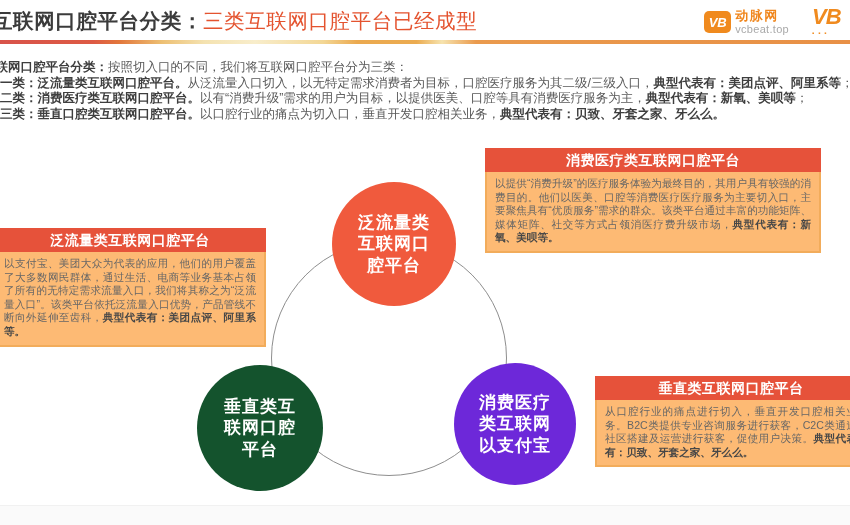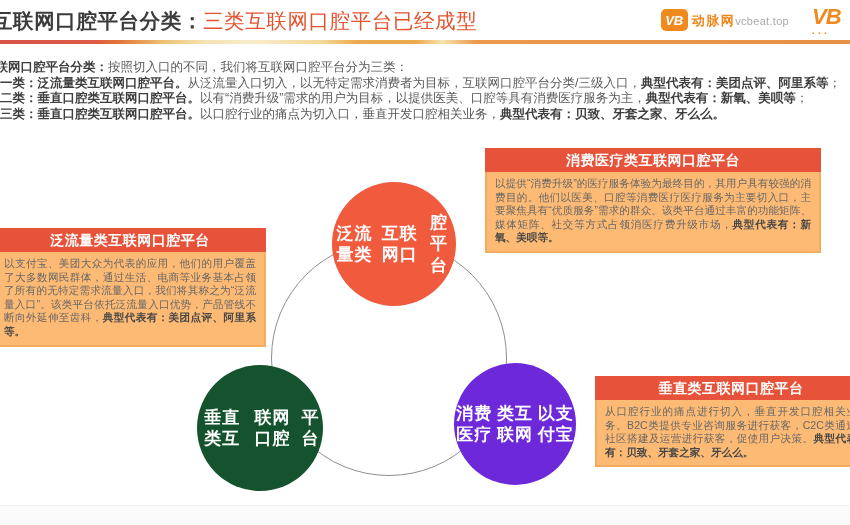--- a/index.html
+++ b/index.html
@@ -15,21 +15,21 @@
     letter-spacing:0.6px; text-indent:-8px;
   }
   .title .accent { color:#E4532F; }
 
   .logo-vcbeat { position:absolute; top:9px; right:61px; display:flex; align-items:center; gap:4px; }
   .logo-badge {
     width:27px; height:22px; border-radius:5px; background:#F08A1E;
     color:#fff; font-weight:bold; font-size:13px; font-style:italic;
     display:flex; align-items:center; justify-content:center;
   }
-  .logo-col { display:flex; flex-direction:row; line-height:1; }
+  .logo-col { display:flex; flex-direction:column; line-height:1; }
   .logo-name { font-size:13px; font-weight:bold; color:#F0861C; letter-spacing:1.5px; }
   .logo-domain { font-size:11px; color:#A9A9A9; margin-top:2px; letter-spacing:0.3px; }
 
   .logo-partial { position:absolute; top:6px; right:-14px; width:52px; text-align:left; line-height:1; }
   .logo-partial .vp { font-size:22px; font-weight:bold; font-style:italic; color:#F08A1E; letter-spacing:-1px; }
   .logo-partial .dots { display:block; font-size:6px; color:#F08A1E; letter-spacing:4px; margin-top:2px; }
 
   .divider {
     position:absolute; top:40px; left:0; width:850px; height:4px;
     background:linear-gradient(90deg,#D8534A 0%,#DD5A44 11%,#E2763B 14%,
@@ -43,21 +43,21 @@
   .intro .iline.l1 { text-indent:-17px; }
   .intro b { color:#3E3E3E; }
 
   
   .ring {
     position:absolute; left:271px; top:240px; width:236px; height:236px;
     border:1px solid #8E8E8E; border-radius:50%; box-sizing:border-box;
   }
   .circle {
     position:absolute; border-radius:50%; color:#ffffff; font-weight:bold;
-    display:flex; flex-direction:row; align-items:center; justify-content:center;
+    display:flex; flex-direction:column; align-items:center; justify-content:center;
     text-align:center; font-size:17px; line-height:21.5px; letter-spacing:1px;
   }
   .c-top   { left:332px; top:182px; width:124px; height:124px; }
   .c-left  { left:197px; top:365px; width:126px; height:126px; }
   .c-right { left:454px; top:363px; width:122px; height:122px; }
 
   
   .info-box { position:absolute; box-sizing:border-box; }
   .info-box .hd {
     height:24px; line-height:24px; text-align:center;
@@ -92,22 +92,22 @@
 
   <div class="logo-partial">
     <span class="vp">VB</span>
     <span class="dots">▪▪▪</span>
   </div>
 
   <div class="divider"></div>
 
   <div class="intro">
     <div class="iline l1"><b>互联网口腔平台分类：</b><span>按照切入口的不同，我们将互联网口腔平台分为三类：</span></div>
-    <div class="iline"><b>一类：泛流量类互联网口腔平台。</b><span>从泛流量入口切入，以无特定需求消费者为目标，互联网口腔平台分类/三级入口，</span><b>典型代表有：美团点评、阿里系等</b><span>；</span></div>
-    <div class="iline"><b>二类：垂直口腔类互联网口腔平台。</b><span>以有“消费升级”需求的用户为目标，以提供医美、口腔等具有消费医疗服务为主，</span><b>典型代表有：新氧、美呗等</b><span>；</span></div>
+    <div class="iline"><b>一类：泛流量类互联网口腔平台。</b><span>从泛流量入口切入，以无特定需求消费者为目标，口腔医疗服务为其二级/三级入口，</span><b>典型代表有：美团点评、阿里系等</b><span>；</span></div>
+    <div class="iline"><b>二类：消费医疗类互联网口腔平台。</b><span>以有“消费升级”需求的用户为目标，以提供医美、口腔等具有消费医疗服务为主，</span><b>典型代表有：新氧、美呗等</b><span>；</span></div>
     <div class="iline"><b>三类：垂直口腔类互联网口腔平台。</b><span>以口腔行业的痛点为切入口，垂直开发口腔相关业务，</span><b>典型代表有：贝致、牙套之家、牙么么。</b></div>
   </div>
 
   <div class="ring"></div>
 
   <div class="circle c-top" style="background: rgb(240, 90, 61);">
     <span>泛流量类</span>
     <span>互联网口</span>
     <span>腔平台</span>
   </div>

